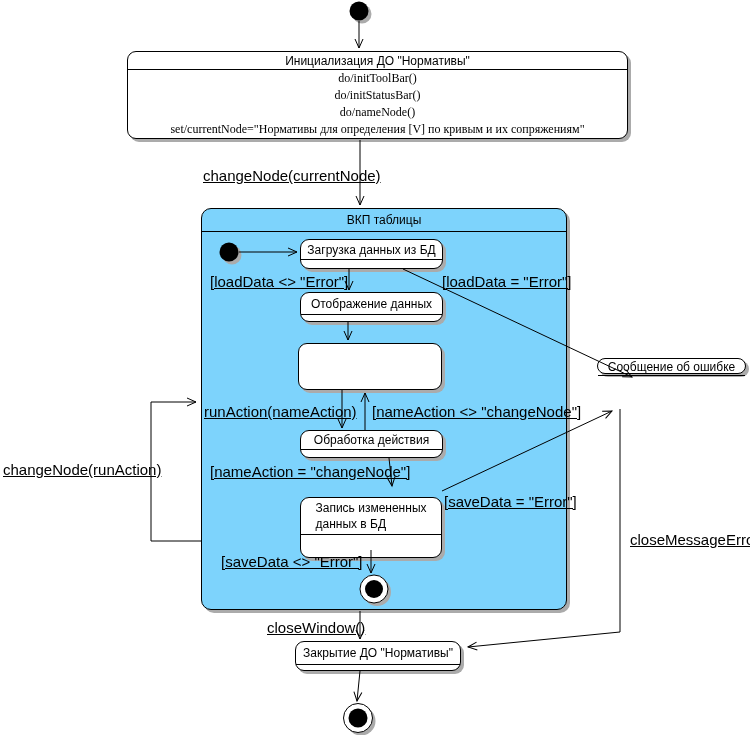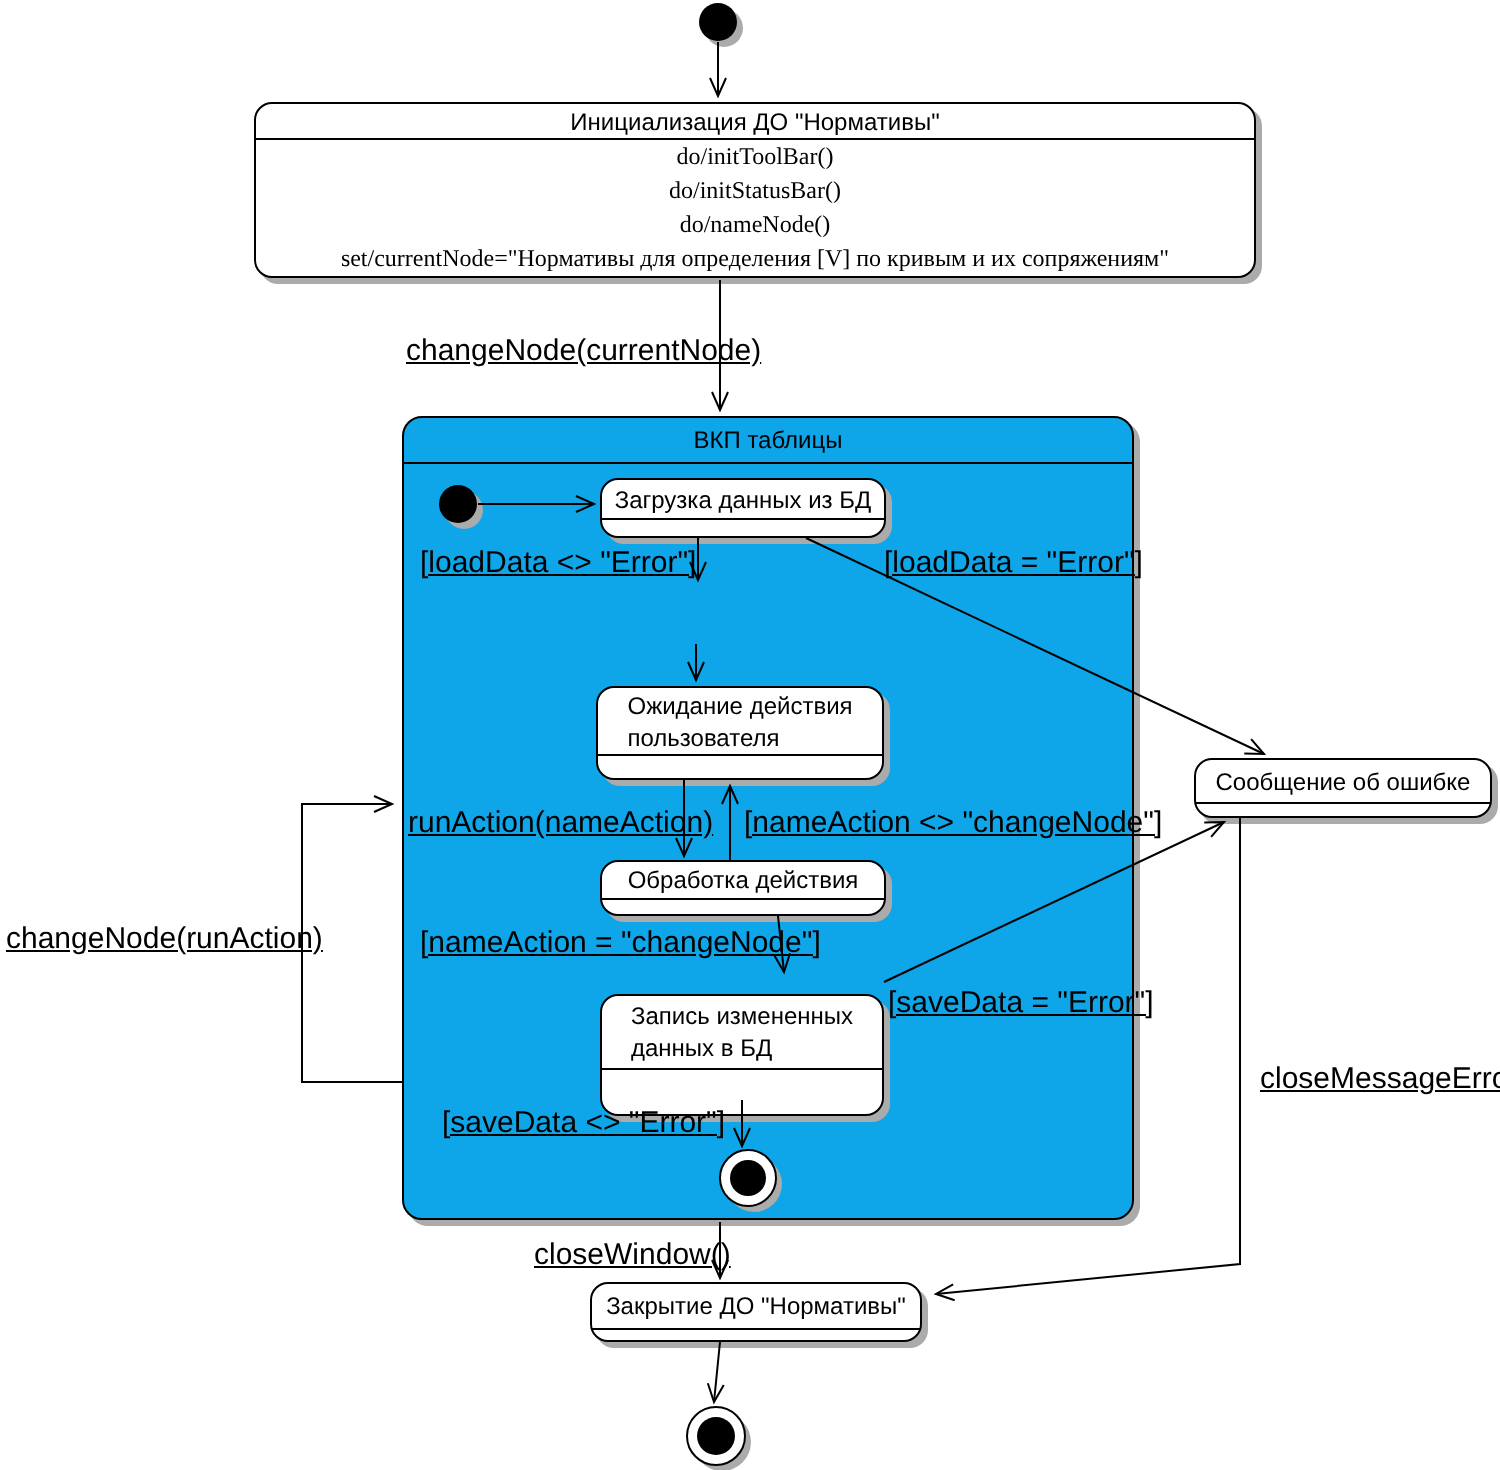--- a/index.html
+++ b/index.html
@@ -12,21 +12,21 @@
     position:absolute;background:#fff;border:1px solid #000;border-radius:9px;
     box-shadow:3px 3px 0 #ababab;box-sizing:border-box;z-index:2;
   }
   .state{display:flex;flex-direction:column;}
   .state-name{
     flex:1;display:flex;align-items:center;justify-content:center;
     font-size:12px;line-height:16px;white-space:pre-line;border-bottom:1px solid #000;
     padding:0 2px;
   }
   .state-body{background:transparent;}
-  .composite{position:absolute;background:#0ea5e9;border:1px solid #000;border-radius:10px;
+  .composite{position:absolute;background:#7dd3fc;border:1px solid #000;border-radius:10px;
     box-shadow:3px 3px 0 #ababab;box-sizing:border-box;z-index:1;}
   .composite-title{
     height:22px;border-bottom:1px solid #000;display:flex;align-items:center;justify-content:center;
     font-size:12px;
   }
   .init-box{display:flex;flex-direction:column;}
   .init-title{
     height:19px;border-bottom:1px solid #000;display:flex;align-items:center;justify-content:center;
     font-size:12px;
   }
@@ -51,39 +51,41 @@
 
   <div class="composite" style="left:201px;top:208px;width:366px;height:402px">
     <div class="composite-title">ВКП таблицы</div>
   </div>
 
   <div class="box state" style="left:300px;top:239px;width:143px;height:30px">
     <div class="state-name">Загрузка данных из БД</div>
     <div class="state-body" style="height:8px"></div>
   </div>
 
+  <div class="box state" style="left:300px;top:292px;width:143px;height:30px">
+    <div class="state-name">Отображение данных</div>
+    <div class="state-body" style="height:6px"></div>
+  </div>
 
   <div class="box state" style="left:298px;top:343px;width:144px;height:47px">
-    <div class="state-name">Ожидание действия
-пользователя</div>
     <div class="state-body" style="height:11px"></div>
   </div>
 
   <div class="box state" style="left:300px;top:430px;width:143px;height:28px">
     <div class="state-name">Обработка действия</div>
     <div class="state-body" style="height:7px"></div>
   </div>
 
   <div class="box state" style="left:300px;top:497px;width:142px;height:61px">
     <div class="state-name">Запись измененных
 данных в БД</div>
     <div class="state-body" style="height:22px"></div>
   </div>
 
-  <div class="box state" style="left:597px;top:379px;width:149px;height:30px">
+  <div class="box state" style="left:597px;top:358px;width:149px;height:16px">
     <div class="state-name">Сообщение об ошибке</div>
     <div class="state-body" style="height:6px"></div>
   </div>
 
   <div class="box state" style="left:295px;top:641px;width:166px;height:30px">
     <div class="state-name">Закрытие ДО "Нормативы"</div>
     <div class="state-body" style="height:5px"></div>
   </div>
 
   <div class="lbl" style="left:203px;top:167px">changeNode(currentNode)</div>

